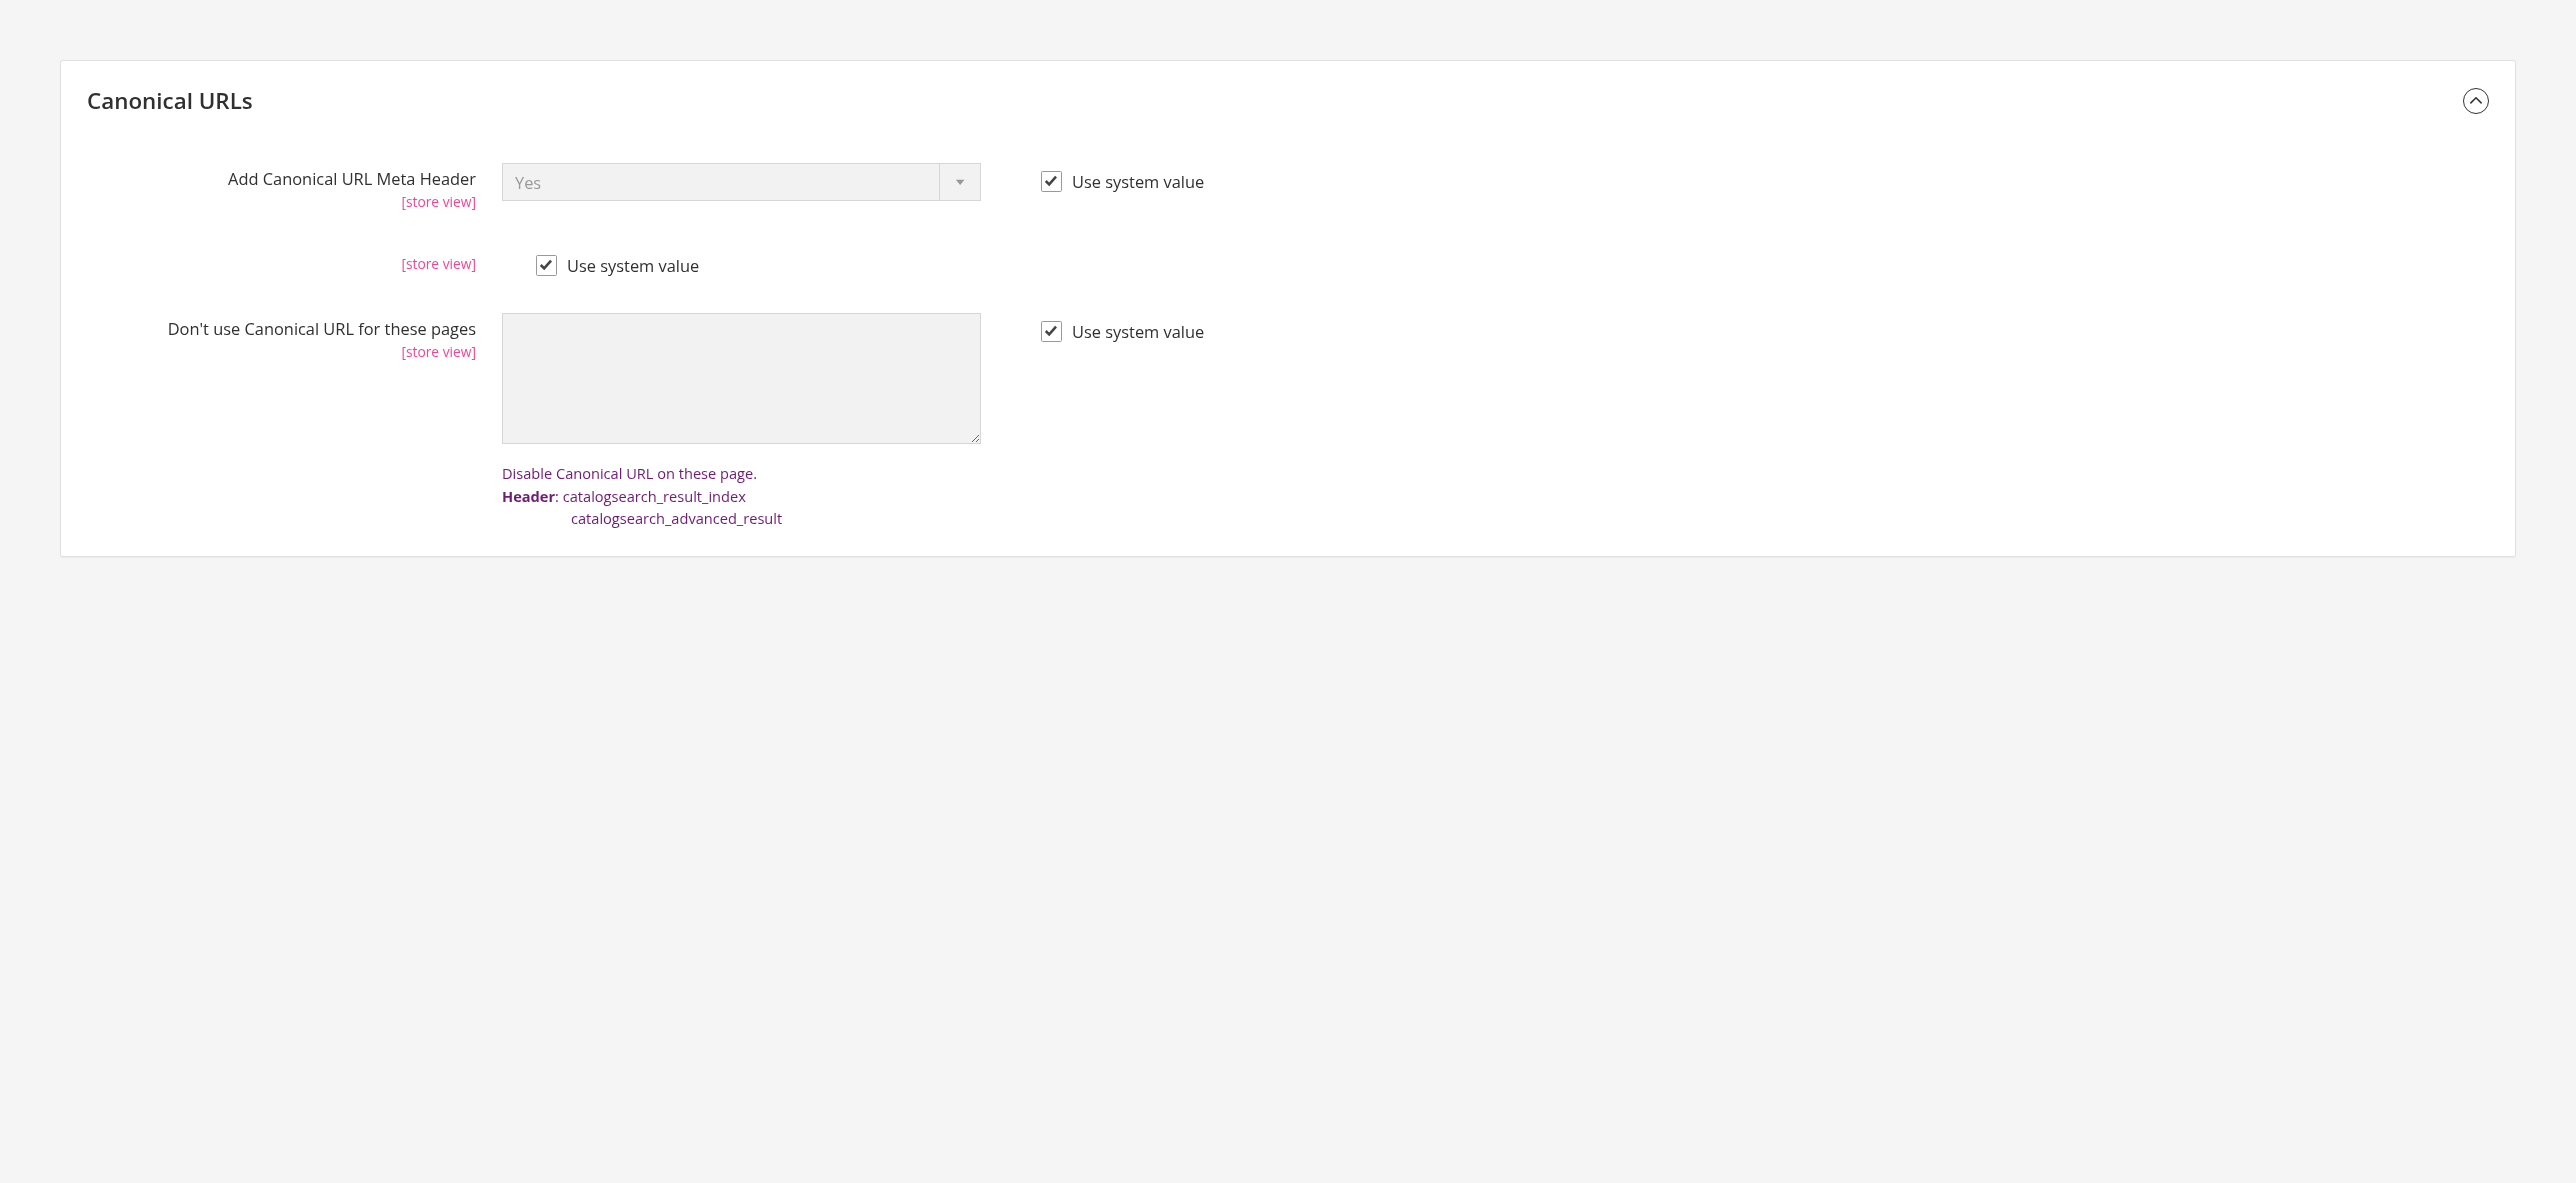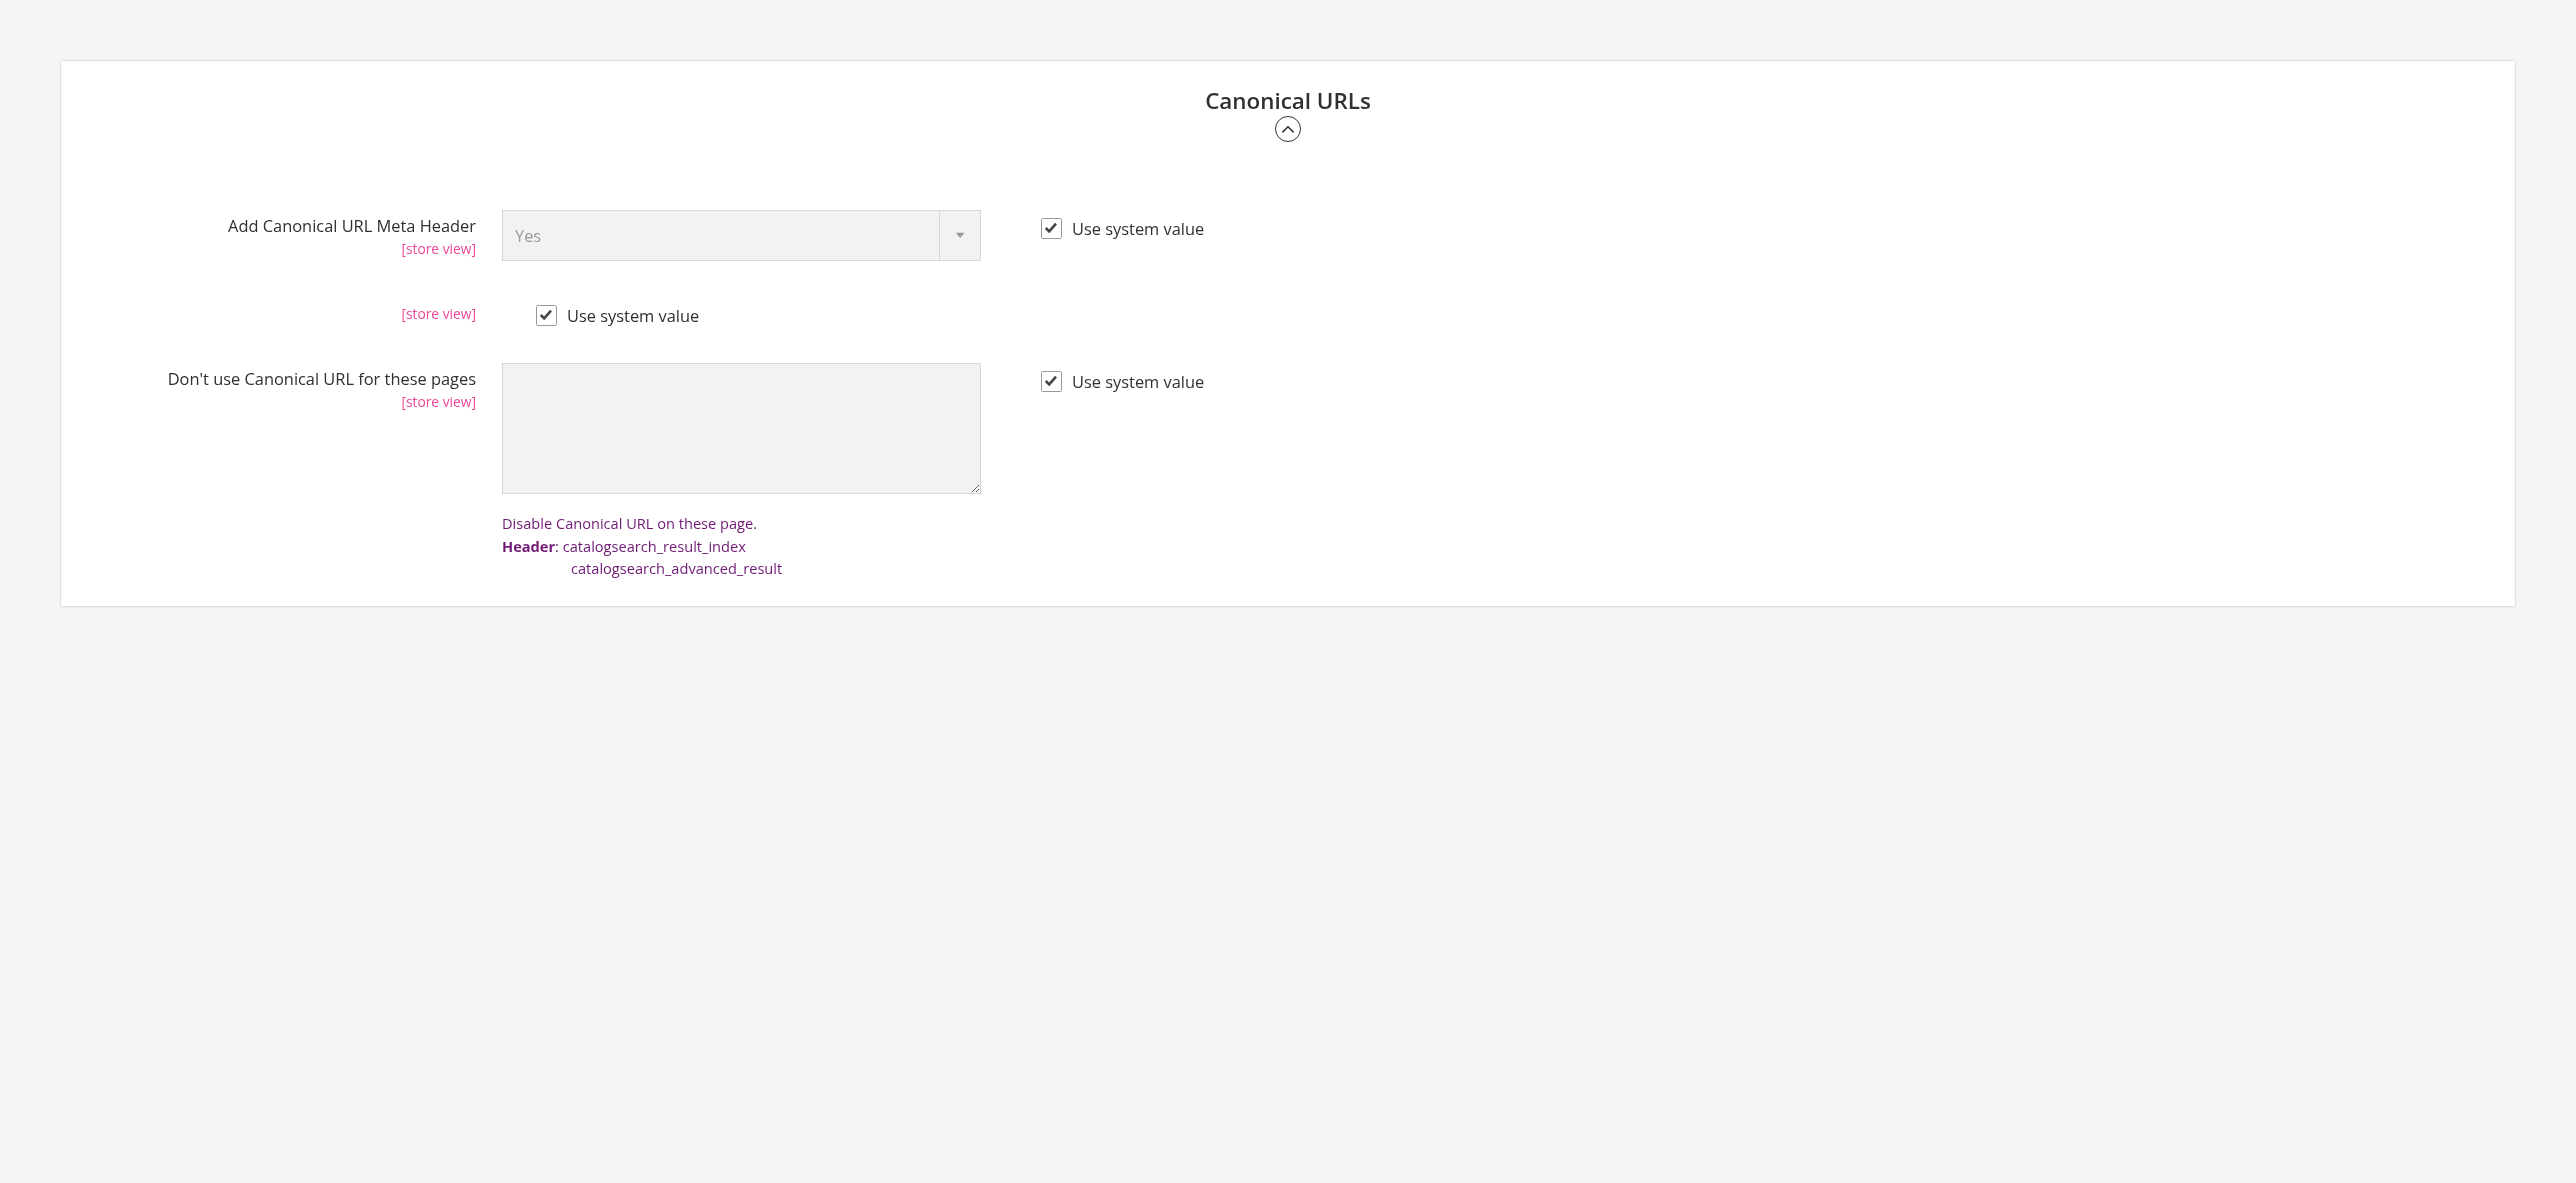--- a/index.html
+++ b/index.html
@@ -17,22 +17,21 @@
       background: #fff;
       border: 0.9px solid #e0e0e0;
       border-radius: 2.6px;
       box-shadow: 0 0.9px 1.7px rgba(0,0,0,0.05);
       padding: 24px 26px 26px 26px;
     }
     .panel-header {
       display: flex;
       justify-content: space-between;
       align-items: center;
-      margin-bottom: 68px;
-      flex-direction: column;
+      margin-bottom: 47px;
     }
     .panel-title {
       font-size: 22.4px;
       font-weight: 600;
       color: #303030;
     }
     .collapse-toggle {
       width: 26px;
       height: 26px;
       border: 1.3px solid #333;
@@ -74,21 +73,21 @@
     }
     .control-cell {
       display: flex;
       flex-direction: column;
     }
     .select-wrapper {
       position: relative;
       display: flex;
       border: 0.9px solid #ccc;
       background: #f0f0f0;
-      height: 51px;
+      height: 38px;
     }
     .select-wrapper.disabled {
       background: #f2f2f2;
       border-color: #d6d6d6;
     }
     .select-value {
       flex: 1;
       padding: 0 12px;
       display: flex;
       align-items: center;

